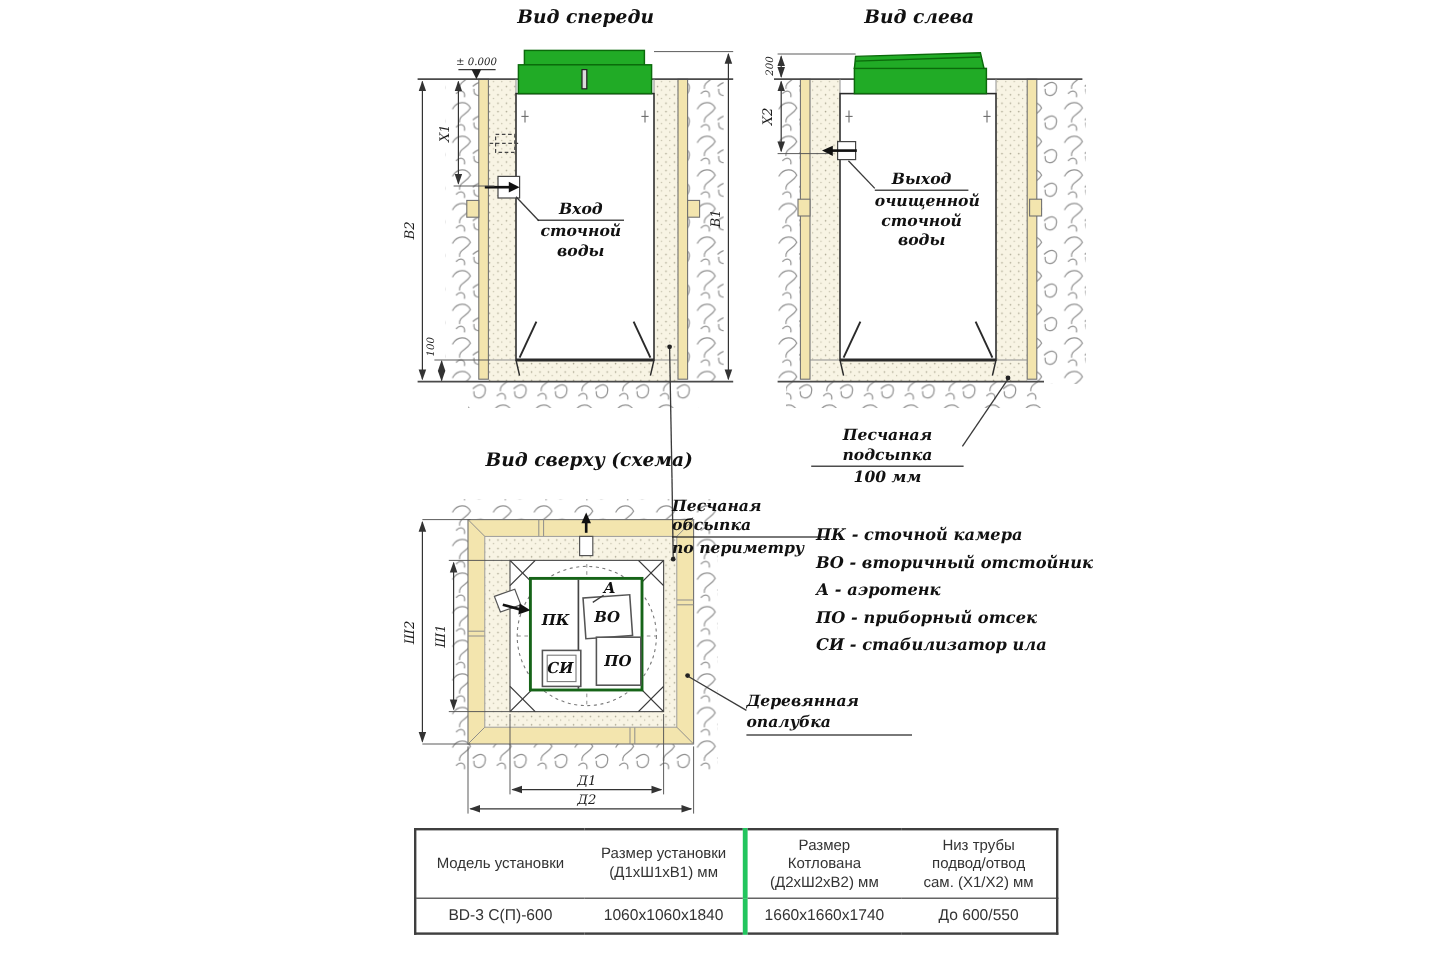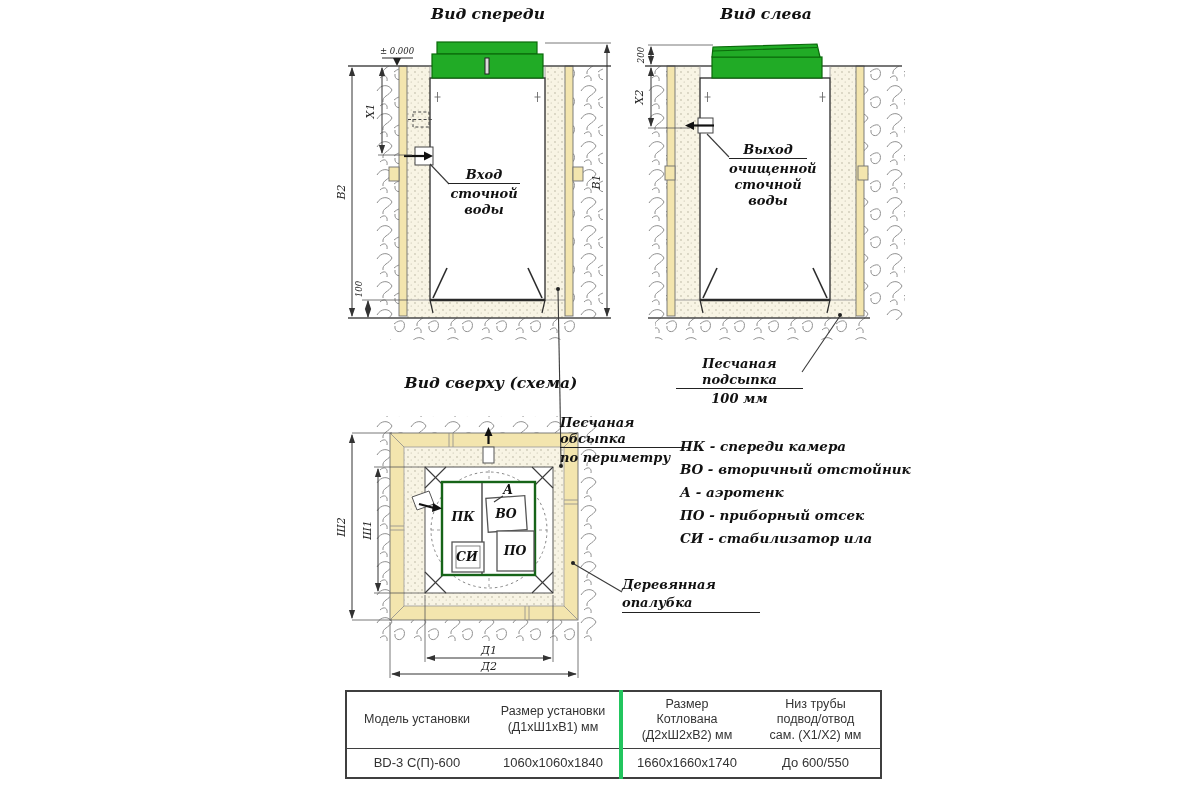--- a/index.html
+++ b/index.html
@@ -306,21 +306,21 @@
 </div>
 <div class="callout" style="left:676px;top:356px;width:127px;">
   <span class="ct">Песчаная подсыпка</span>
   <span class="cb">100 мм</span>
 </div>
 <div class="callout ta-left" style="left:622px;top:576px;width:138px;line-height:18px;">
   <span class="ct">Деревянная опалубка</span>
 </div>
 
 <div class="legend">
-  <div>ПК - спереди камера</div>
+  <div>ПК - сточной камера</div>
   <div>ВО - вторичный отстойник</div>
   <div>А - аэротенк</div>
   <div>ПО - приборный отсек</div>
   <div>СИ - стабилизатор ила</div>
 </div>
 
 <table class="spec-table">
   <colgroup>
     <col style="width:141px">
         <col style="width:134px">

